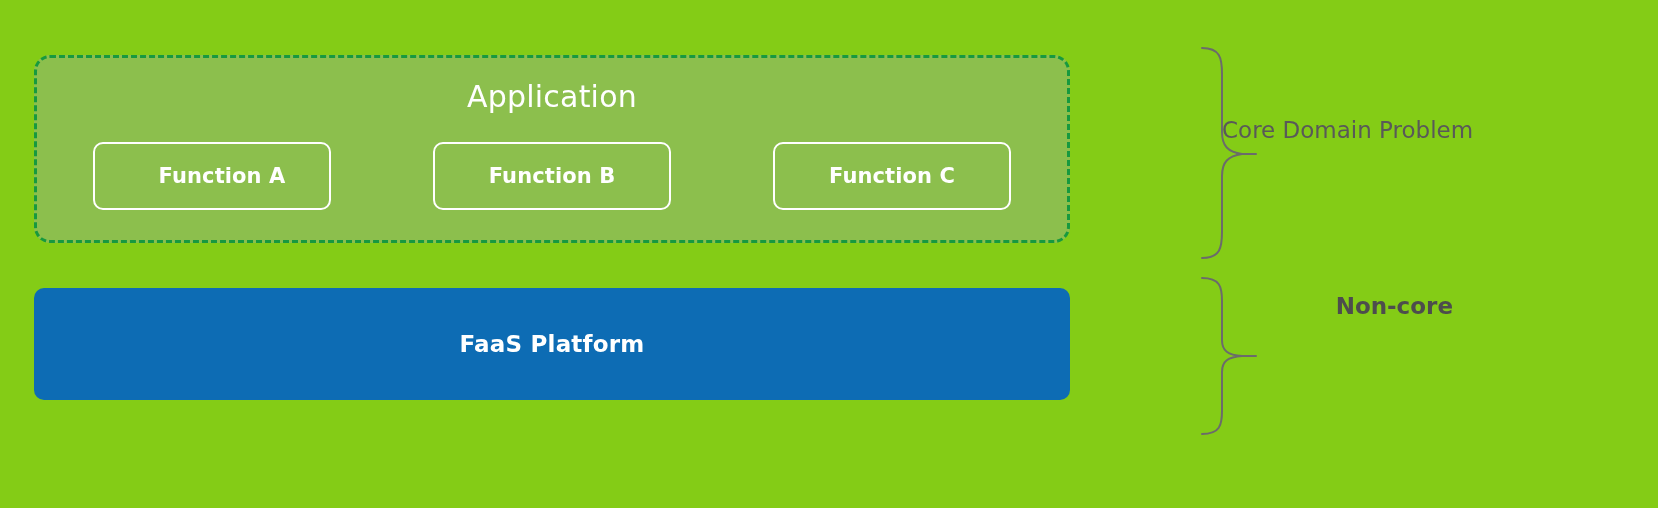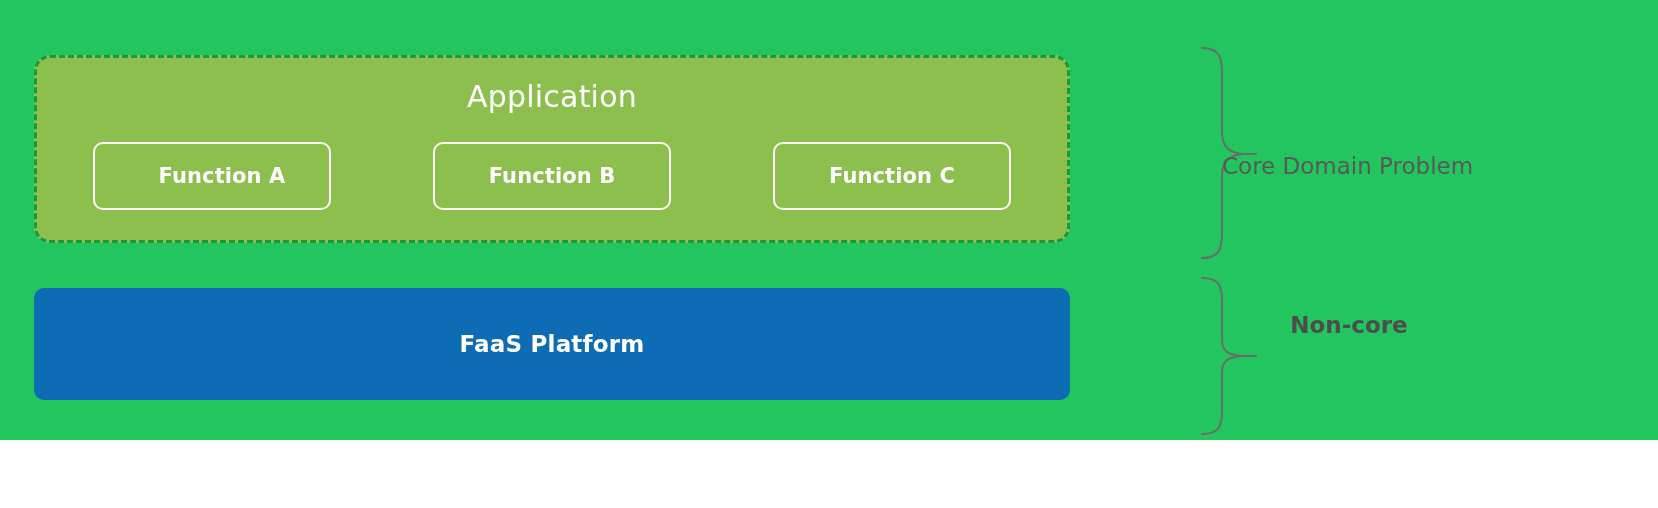--- a/index.html
+++ b/index.html
@@ -6,22 +6,22 @@
     margin: 0;
     padding: 0;
     background: #ffffff;
   }
   body {
     font-family: "DejaVu Sans", sans-serif;
   }
   #canvas {
     position: relative;
     width: 1658px;
-    height: 440px;
-    background: #22c55e;
+    height: 508px;
+    background: #84cc16;
     overflow: hidden;
   }
 
   
   .app-layer {
     position: absolute;
     left: 34px;
     top: 55px;
     width: 1036px;
     height: 188px;
@@ -106,28 +106,27 @@
   .annot {
     position: absolute;
     color: #595959;
     font-size: 23px;
     font-weight: 400;
     line-height: 1.28;
     white-space: nowrap;
   }
   .annot-core {
     left: 1222px;
-    top: 152px;
+    top: 116px;
   }
   .annot-noncore {
     left: 1245px;
     top: 292px;
     width: 208px;
-    text-align: center;
-    margin-top: 19px;
+    text-align: right;
   }
   .annot-noncore .strong {
     display: block;
     font-weight: bold;
     color: #4d4d4d;
   }
   .annot-noncore .plain {
     display: block;
     font-weight: 400;
   }

